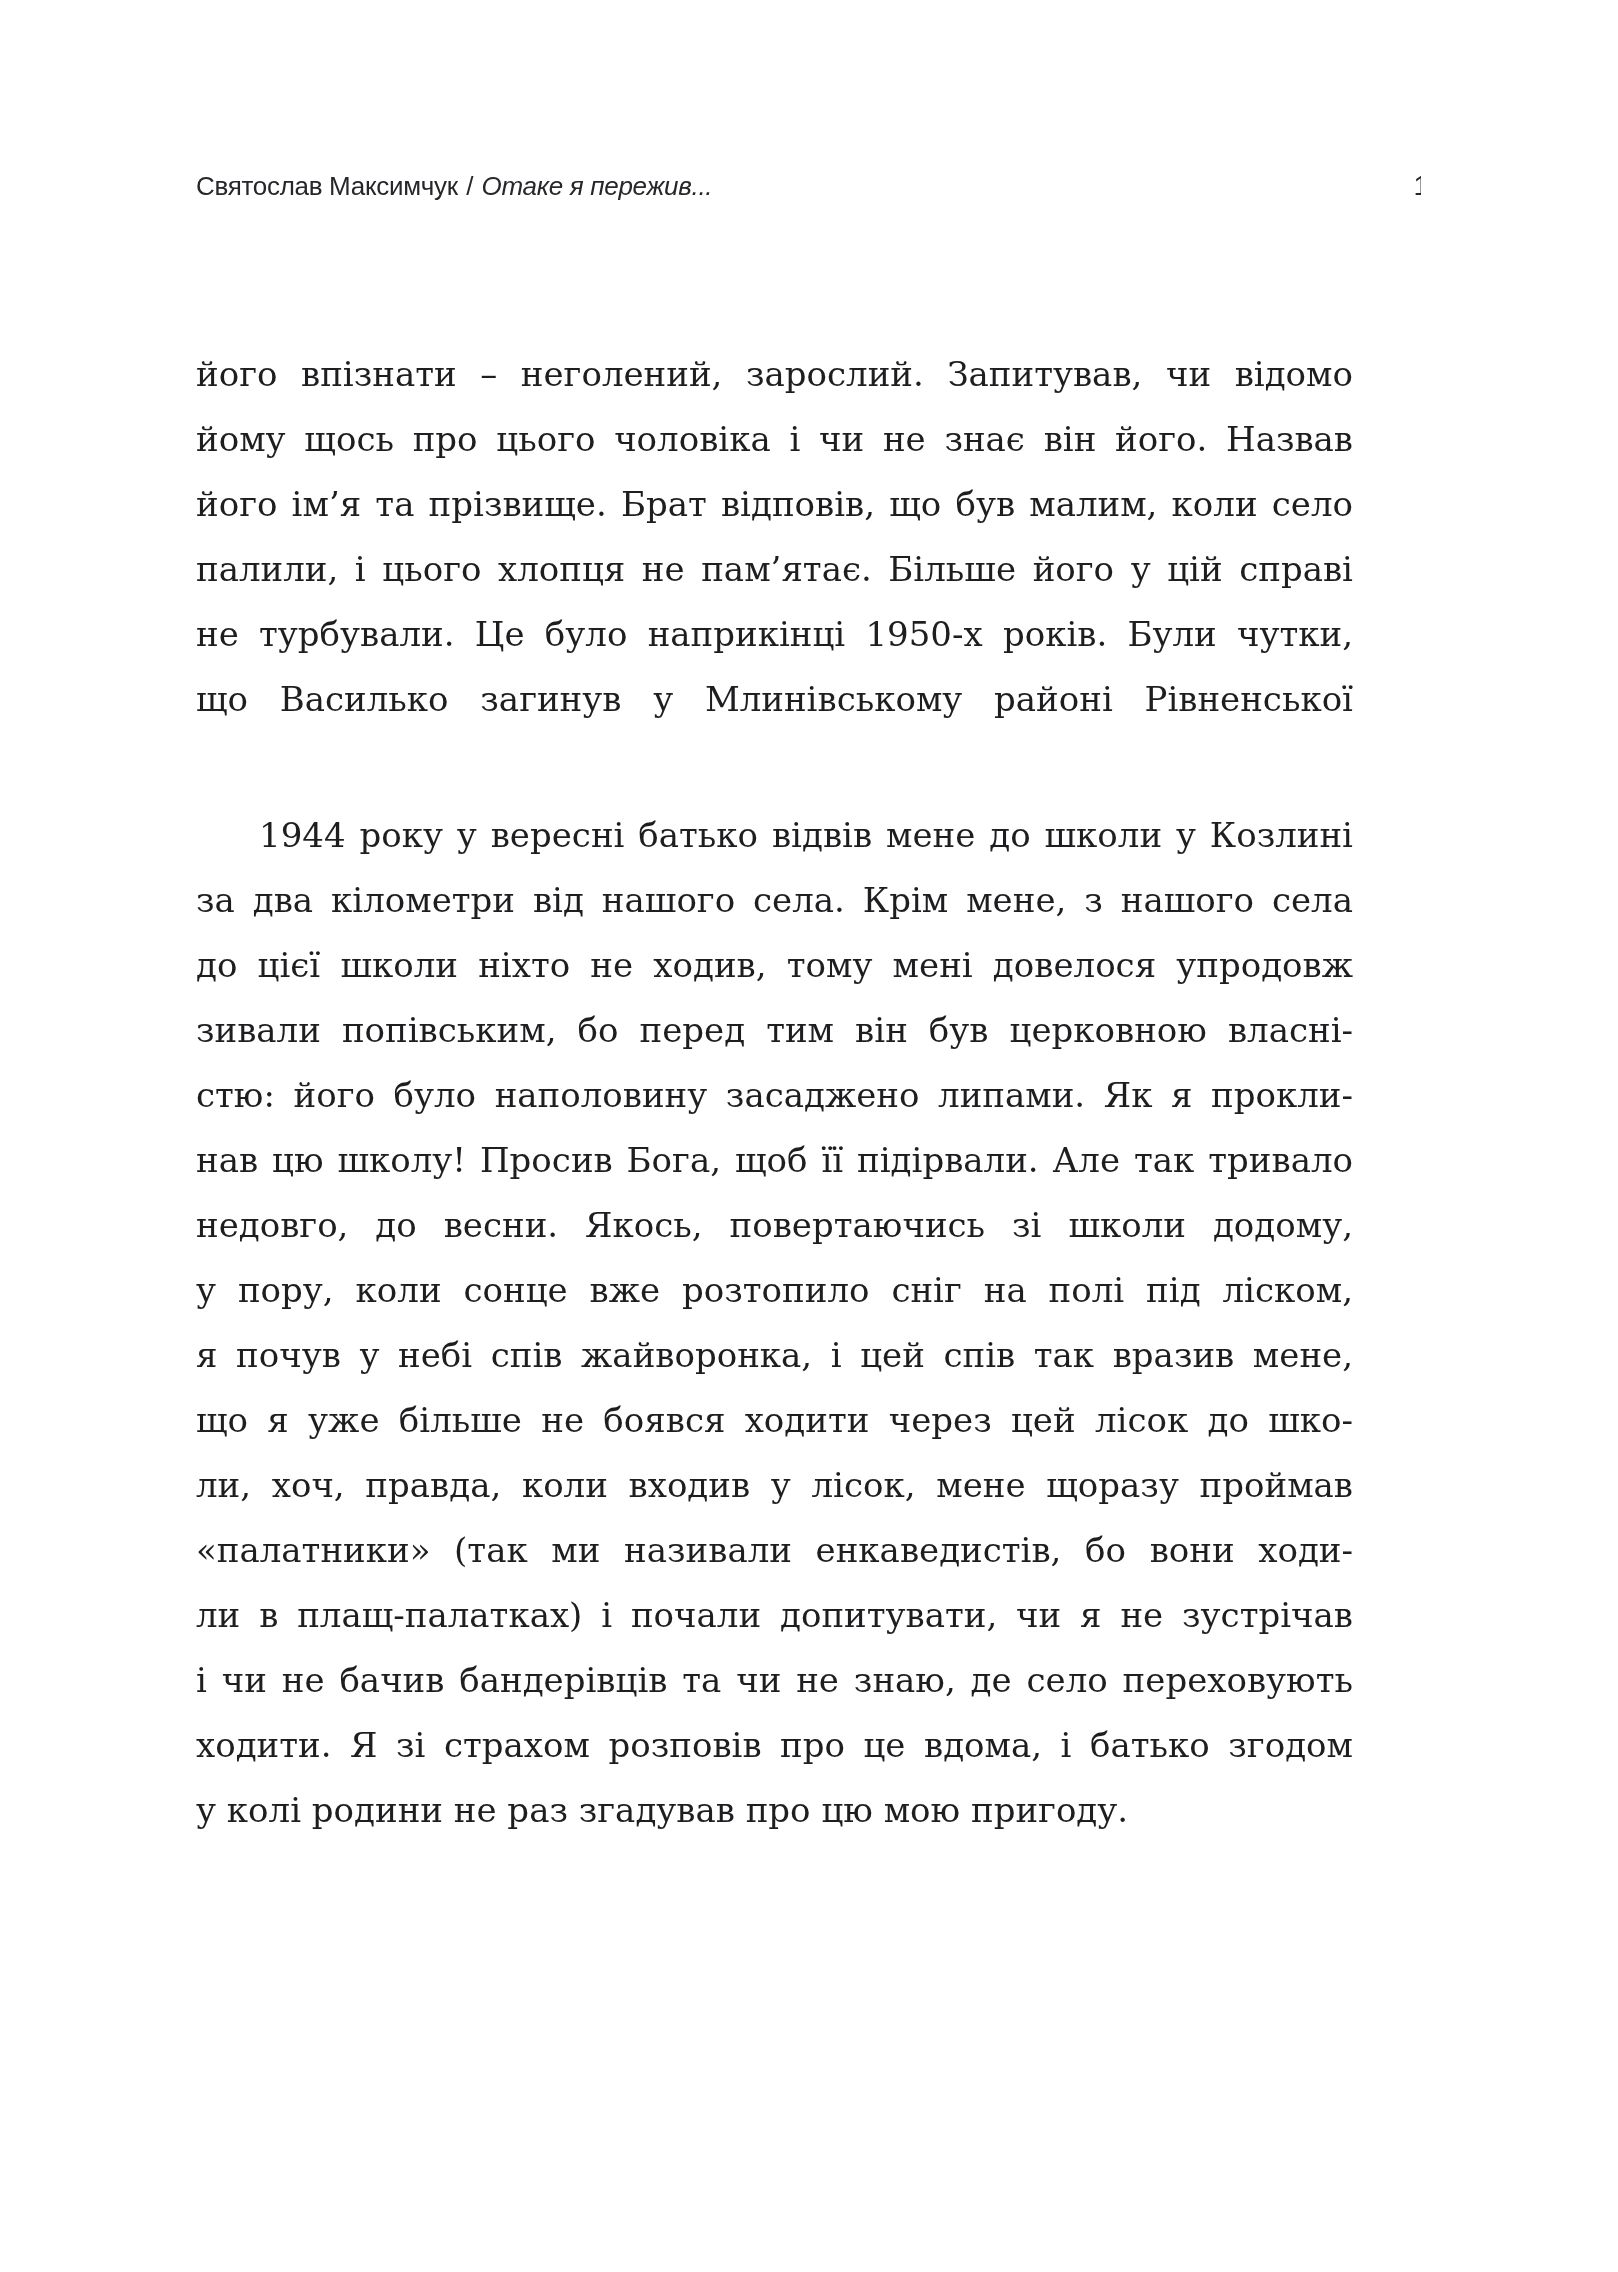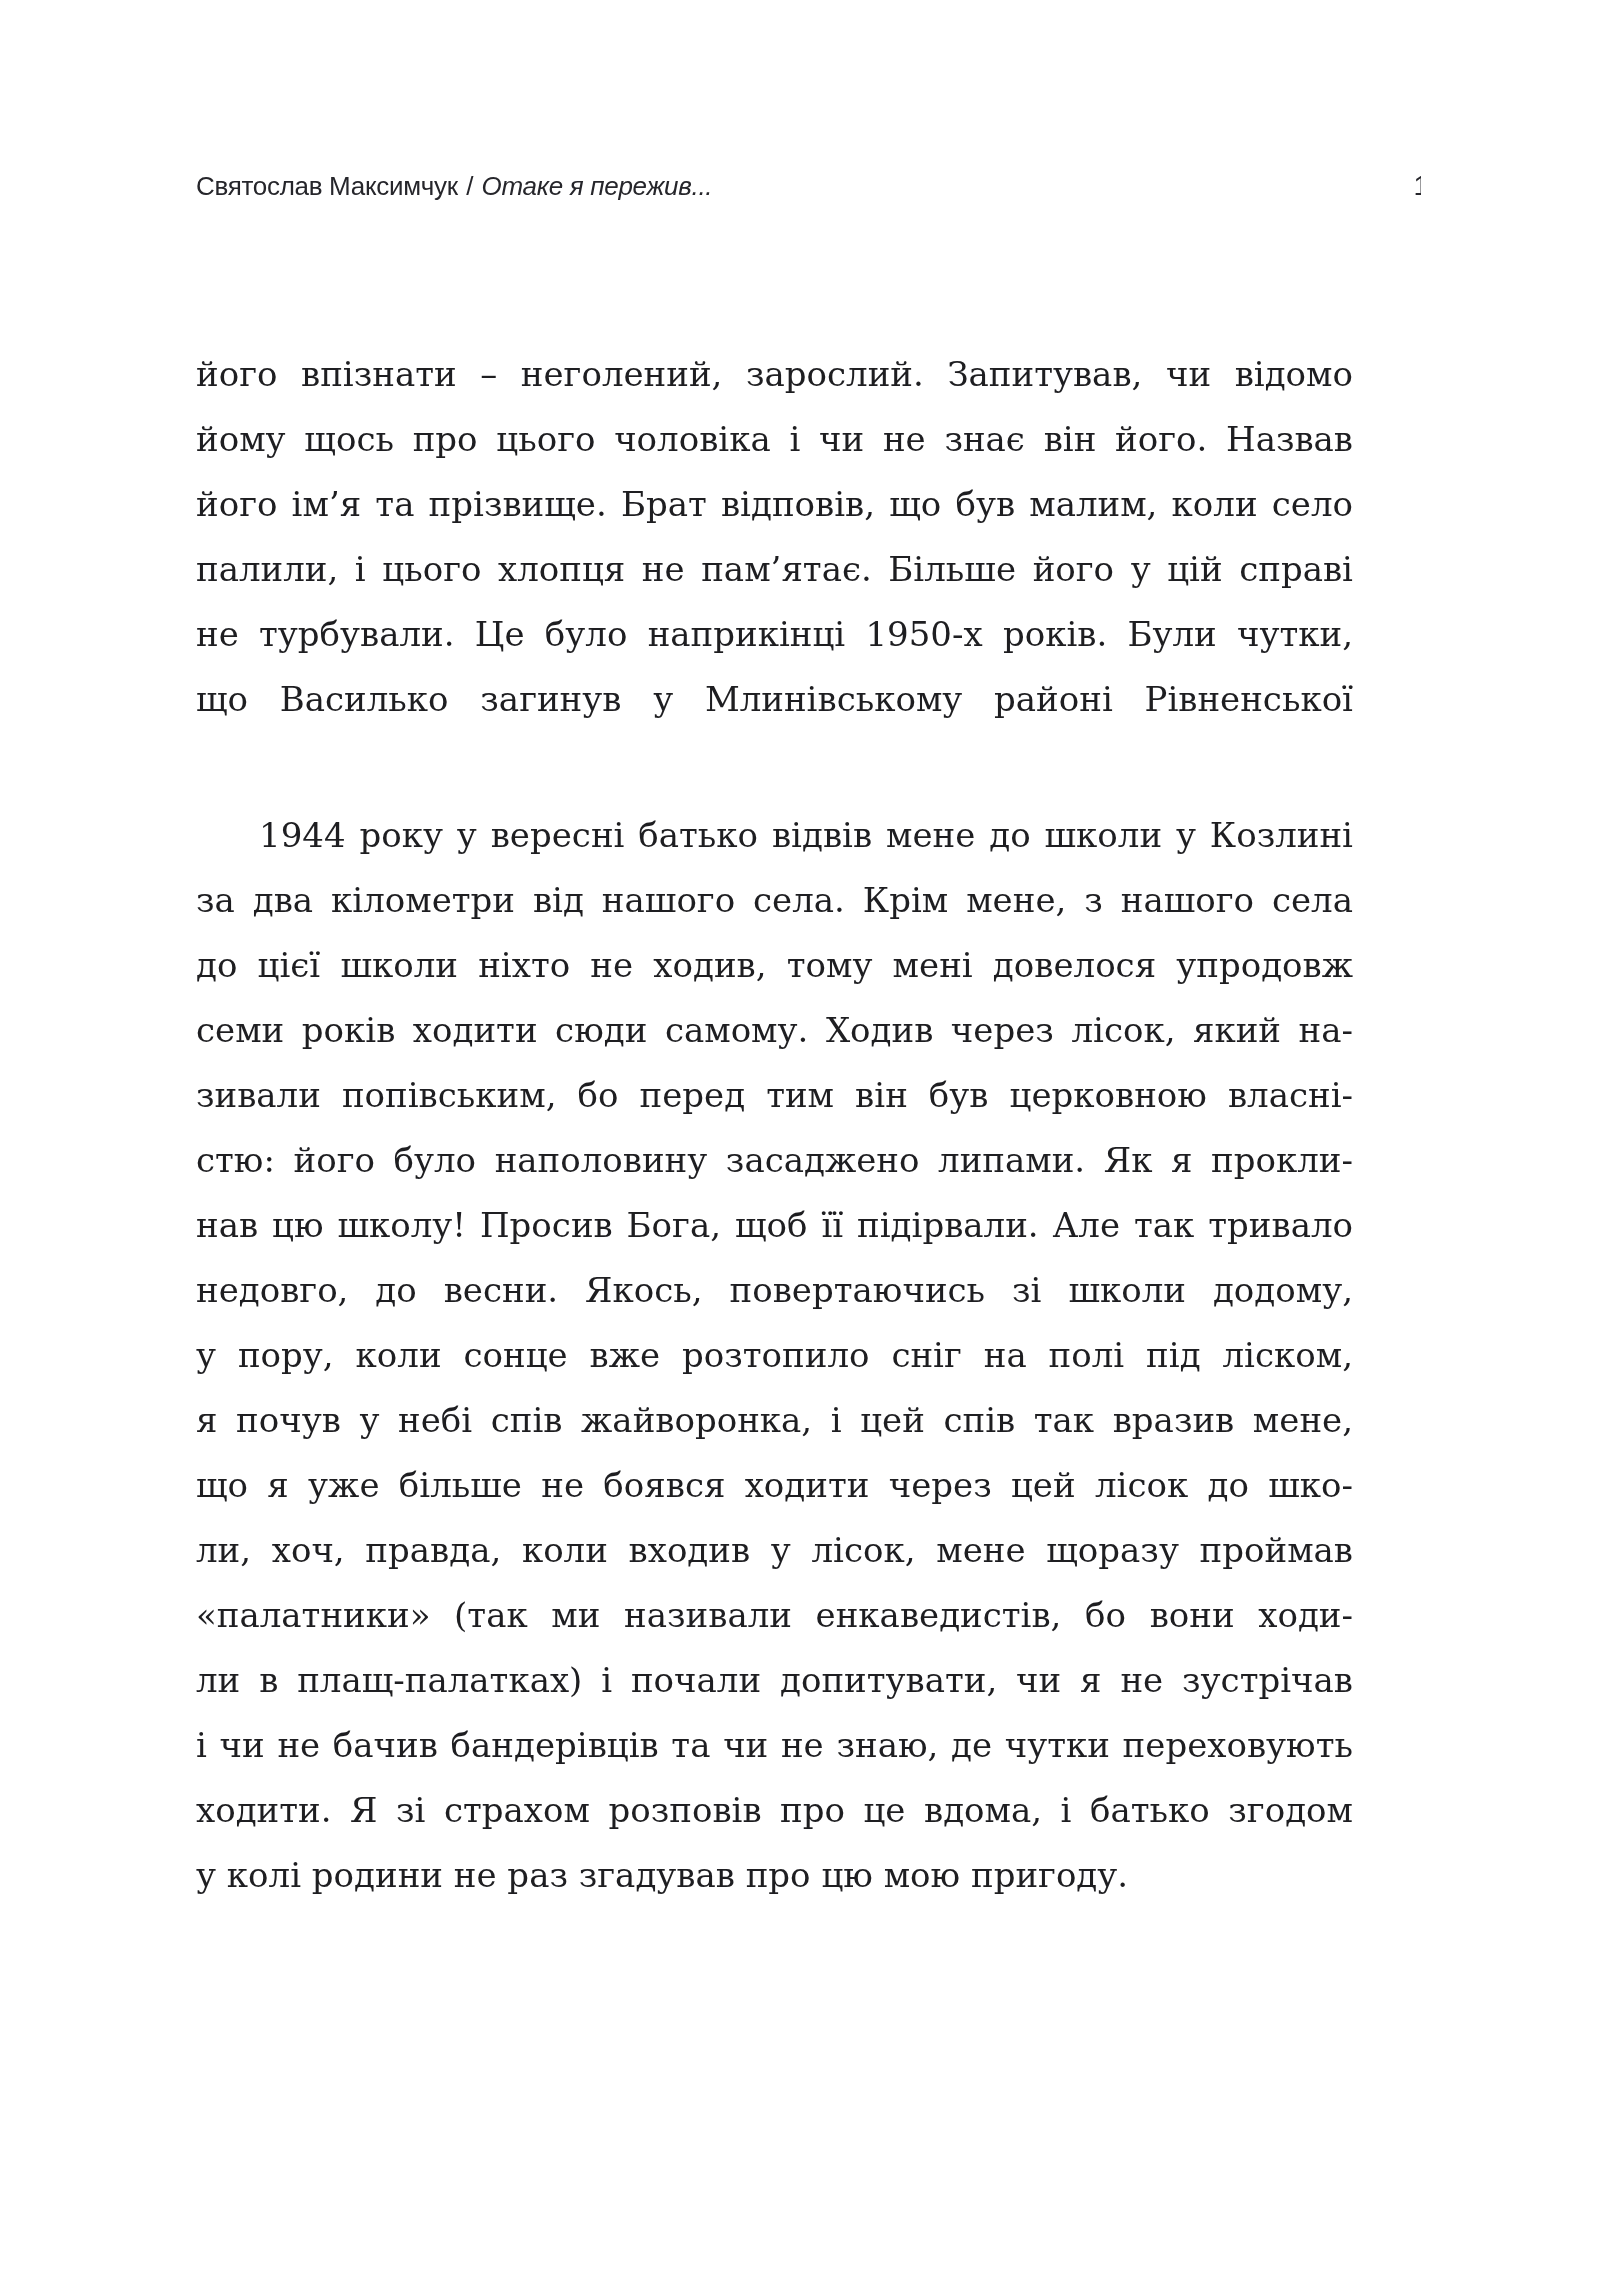--- a/index.html
+++ b/index.html
@@ -84,31 +84,30 @@
         <div class="line">йому щось про цього чоловіка і чи не знає він його. Назвав</div>
         <div class="line">його ім’я та прізвище. Брат відповів, що був малим, коли село</div>
         <div class="line">палили, і цього хлопця не пам’ятає. Більше його у цій справі</div>
         <div class="line">не турбували. Це було наприкінці 1950-х років. Були чутки,</div>
         <div class="line">що Василько загинув у Млинівському районі Рівненської</div>
       </div>
       <div class="para indent">
         <div class="line first">1944 року у вересні батько відвів мене до школи у Козлині</div>
         <div class="line">за два кілометри від нашого села. Крім мене, з нашого села</div>
         <div class="line">до цієї школи ніхто не ходив, тому мені довелося упродовж</div>
-        <div class="line">семи років ходити сюди самому. Ходив через лісок, який на-</div>
         <div class="line">зивали попівським, бо перед тим він був церковною власні-</div>
         <div class="line">стю: його було наполовину засаджено липами. Як я прокли-</div>
         <div class="line">нав цю школу! Просив Бога, щоб її підірвали. Але так тривало</div>
         <div class="line">недовго, до весни. Якось, повертаючись зі школи додому,</div>
         <div class="line">у пору, коли сонце вже розтопило сніг на полі під ліском,</div>
         <div class="line">я почув у небі спів жайворонка, і цей спів так вразив мене,</div>
         <div class="line">що я уже більше не боявся ходити через цей лісок до шко-</div>
         <div class="line">ли, хоч, правда, коли входив у лісок, мене щоразу проймав</div>
         <div class="line">«палатники» (так ми називали енкаведистів, бо вони ходи-</div>
         <div class="line">ли в плащ-палатках) і почали допитувати, чи я не зустрічав</div>
-        <div class="line">і чи не бачив бандерівців та чи не знаю, де чутки переховують</div>
+        <div class="line">і чи не бачив бандерівців та чи не знаю, де село переховують</div>
         <div class="line">ходити. Я зі страхом розповів про це вдома, і батько згодом</div>
         <div class="line last">у колі родини не раз згадував про цю мою пригоду.</div>
       </div>
     </main>
 
 </div>
 
 
 </body></html>

